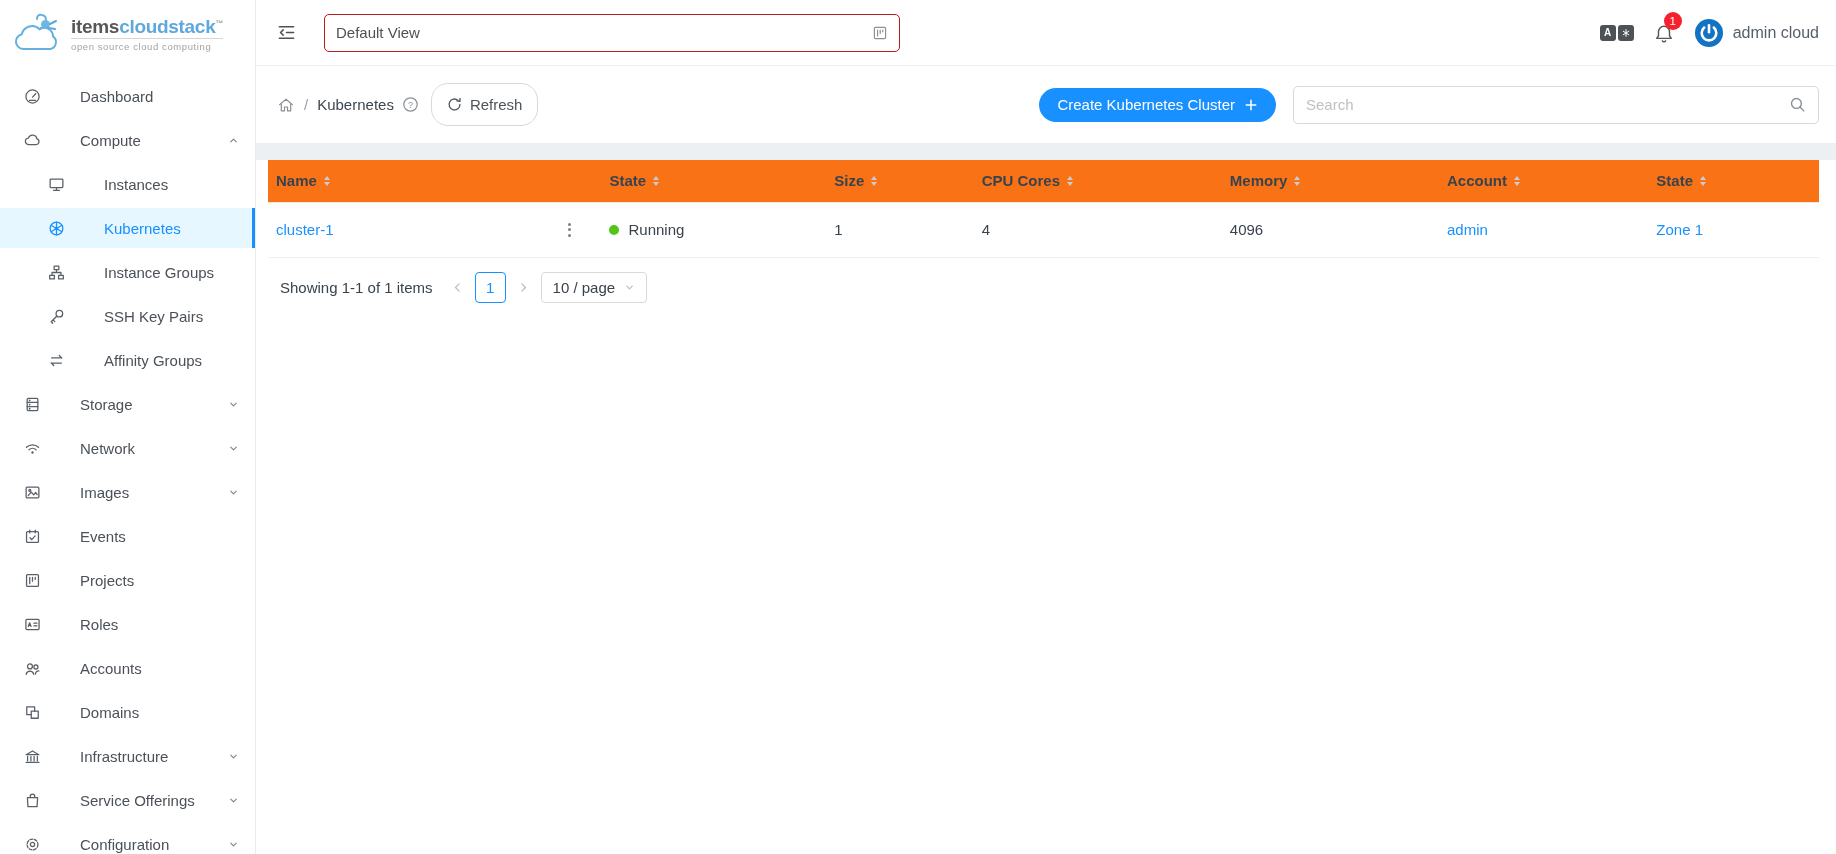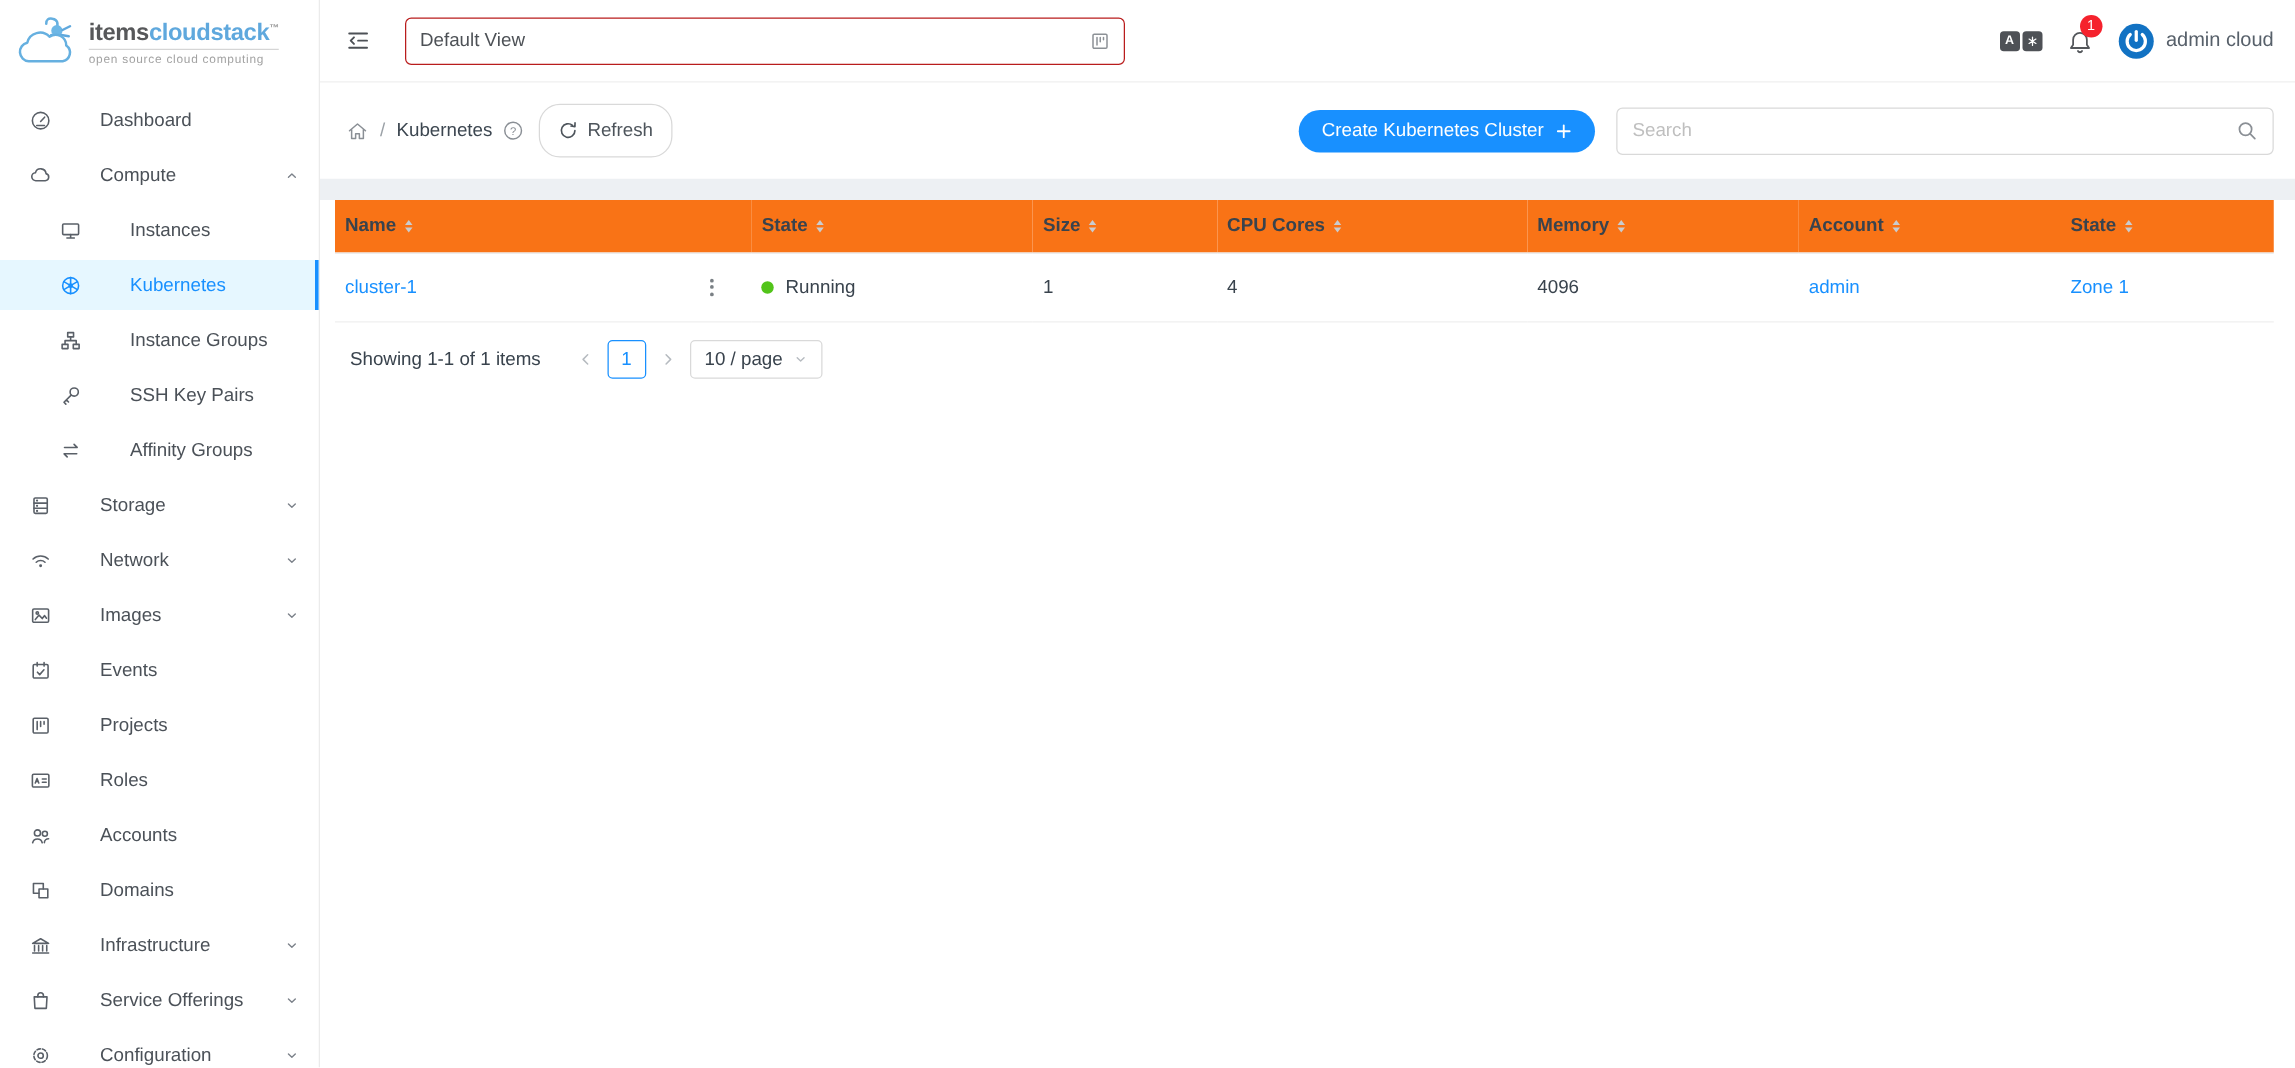--- a/index.html
+++ b/index.html
@@ -90,21 +90,21 @@
   tbody td{height:55px;border-bottom:1px solid var(--border-light);padding:0 8px;color:#39434d;}
   a.lnk{color:var(--primary);text-decoration:none;cursor:pointer;}
   .name-cell{display:flex;align-items:center;justify-content:space-between;padding-right:18px;}
   .vdots{display:inline-flex;flex-direction:column;gap:2.5px;cursor:pointer;padding:4px;}
   .vdots i{width:3px;height:3px;border-radius:50%;background:#7a8085;}
   .state-cell{display:flex;align-items:center;gap:9px;}
   .dot{width:10px;height:10px;border-radius:50%;background:var(--green);}
 
   
   .pagination{display:flex;align-items:center;gap:9px;padding:14px 0 0 12px;color:#39434d;}
-  .pg-summary{margin-right:18px;}
+  .pg-summary{margin-right:7px;}
   .pg-arrow{color:#b6bbc0;cursor:pointer;padding:0 2px;}
   .pg-num{width:31px;height:31px;border:1px solid var(--primary);border-radius:4px;color:var(--primary);
       background:#fff;display:grid;place-items:center;cursor:pointer;}
   .pg-size{height:31px;border:1px solid #d9d9d9;border-radius:4px;background:#fff;
       display:flex;align-items:center;gap:9px;padding:0 11px;color:#39434d;cursor:pointer;}
   .pg-size .icn{color:#b6bbc0;}
 </style>
 </head>
 <body>
 

